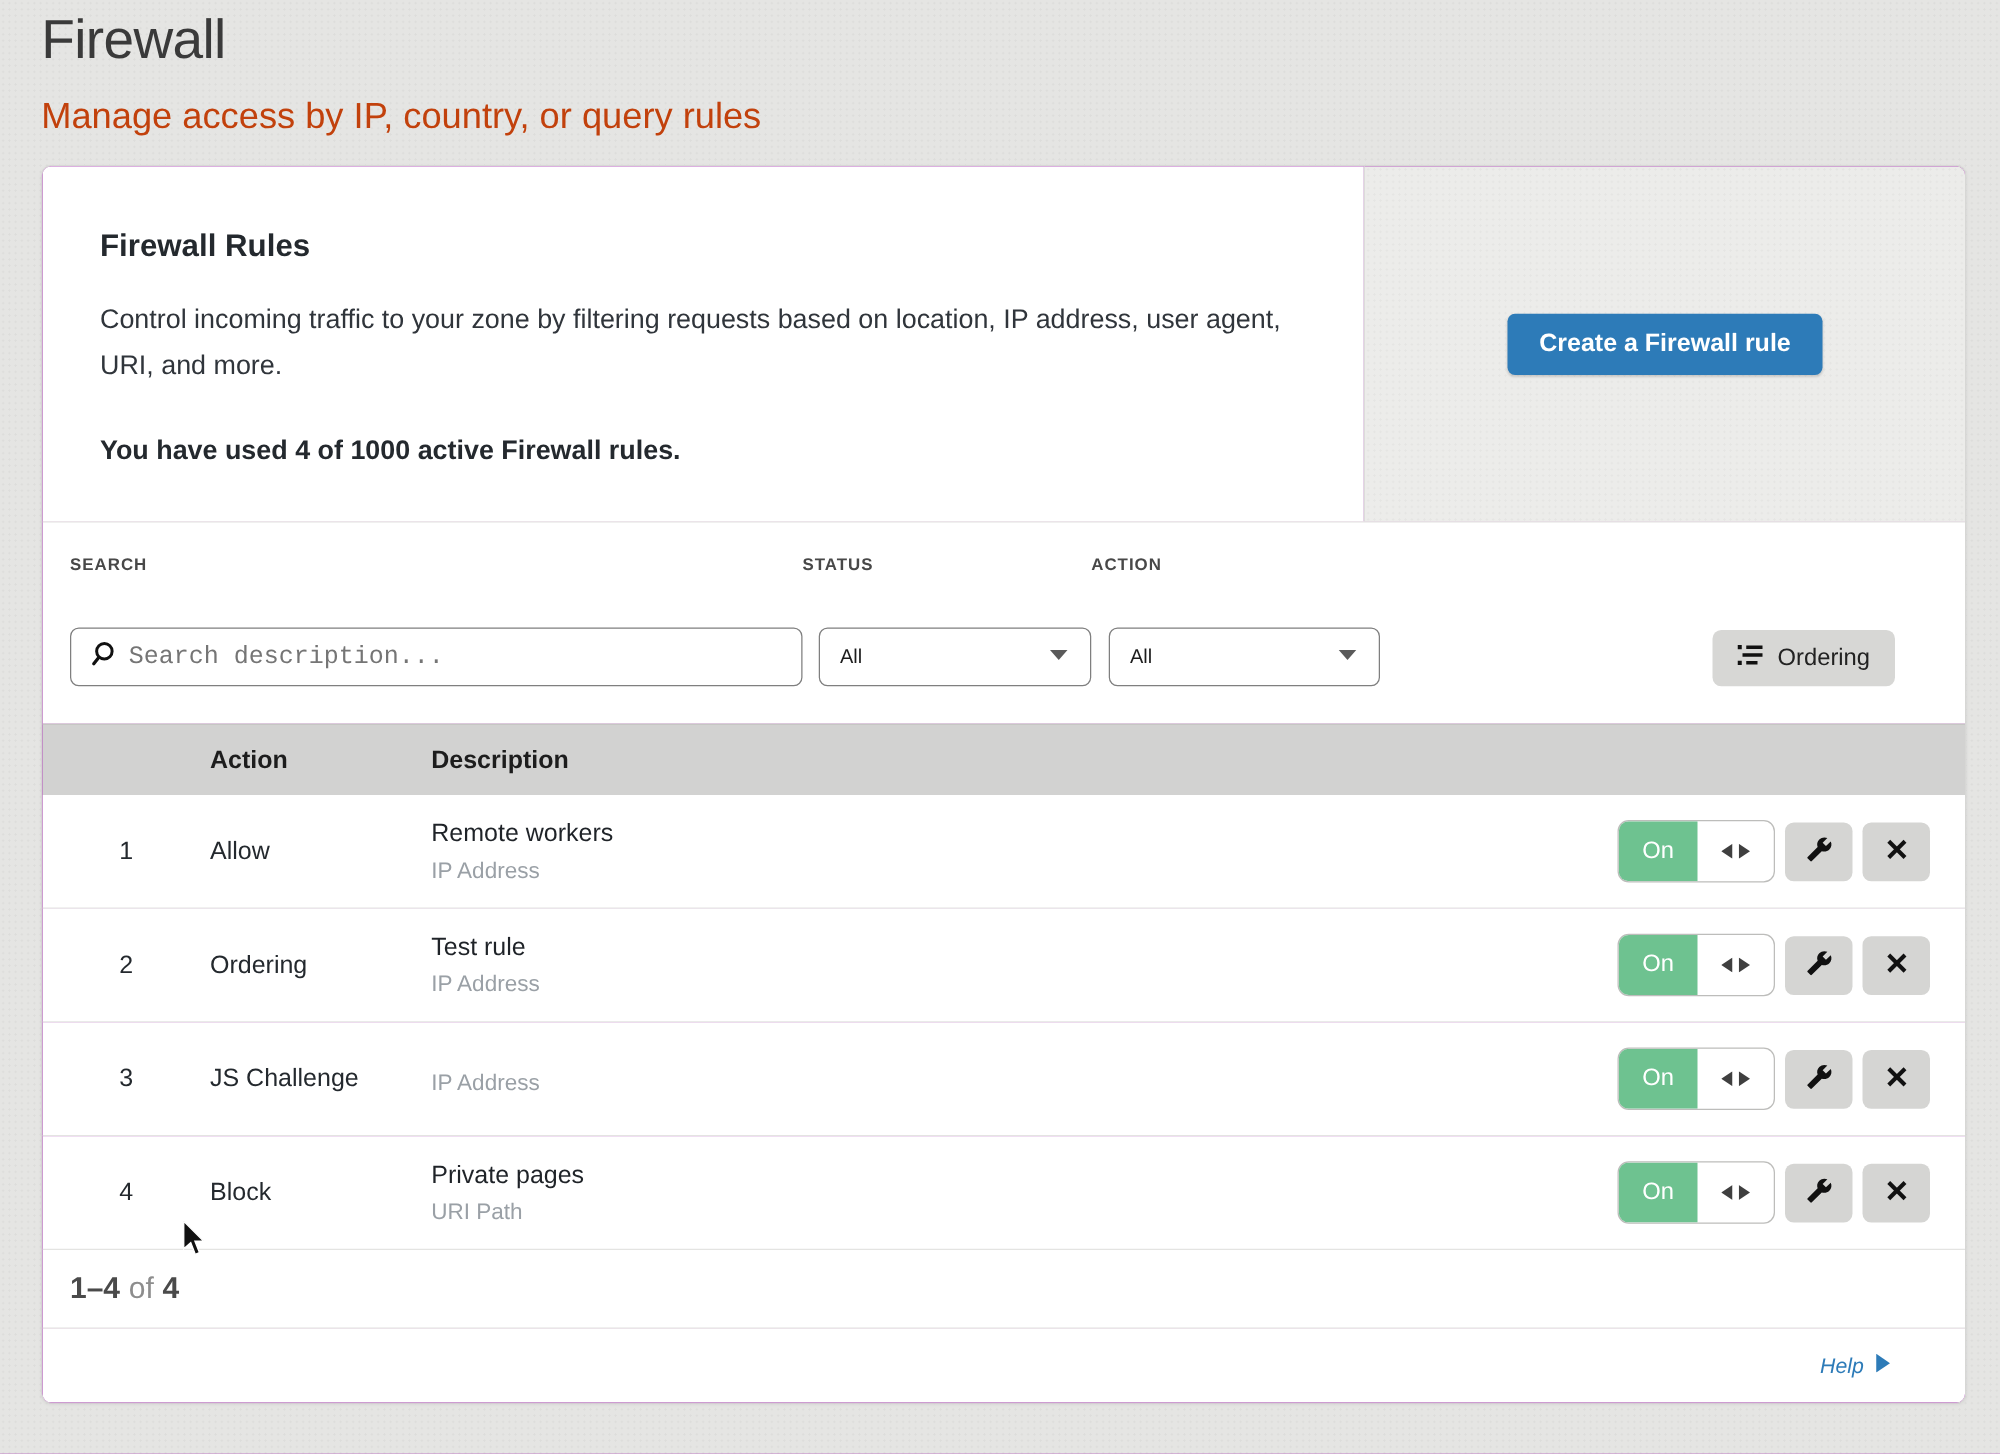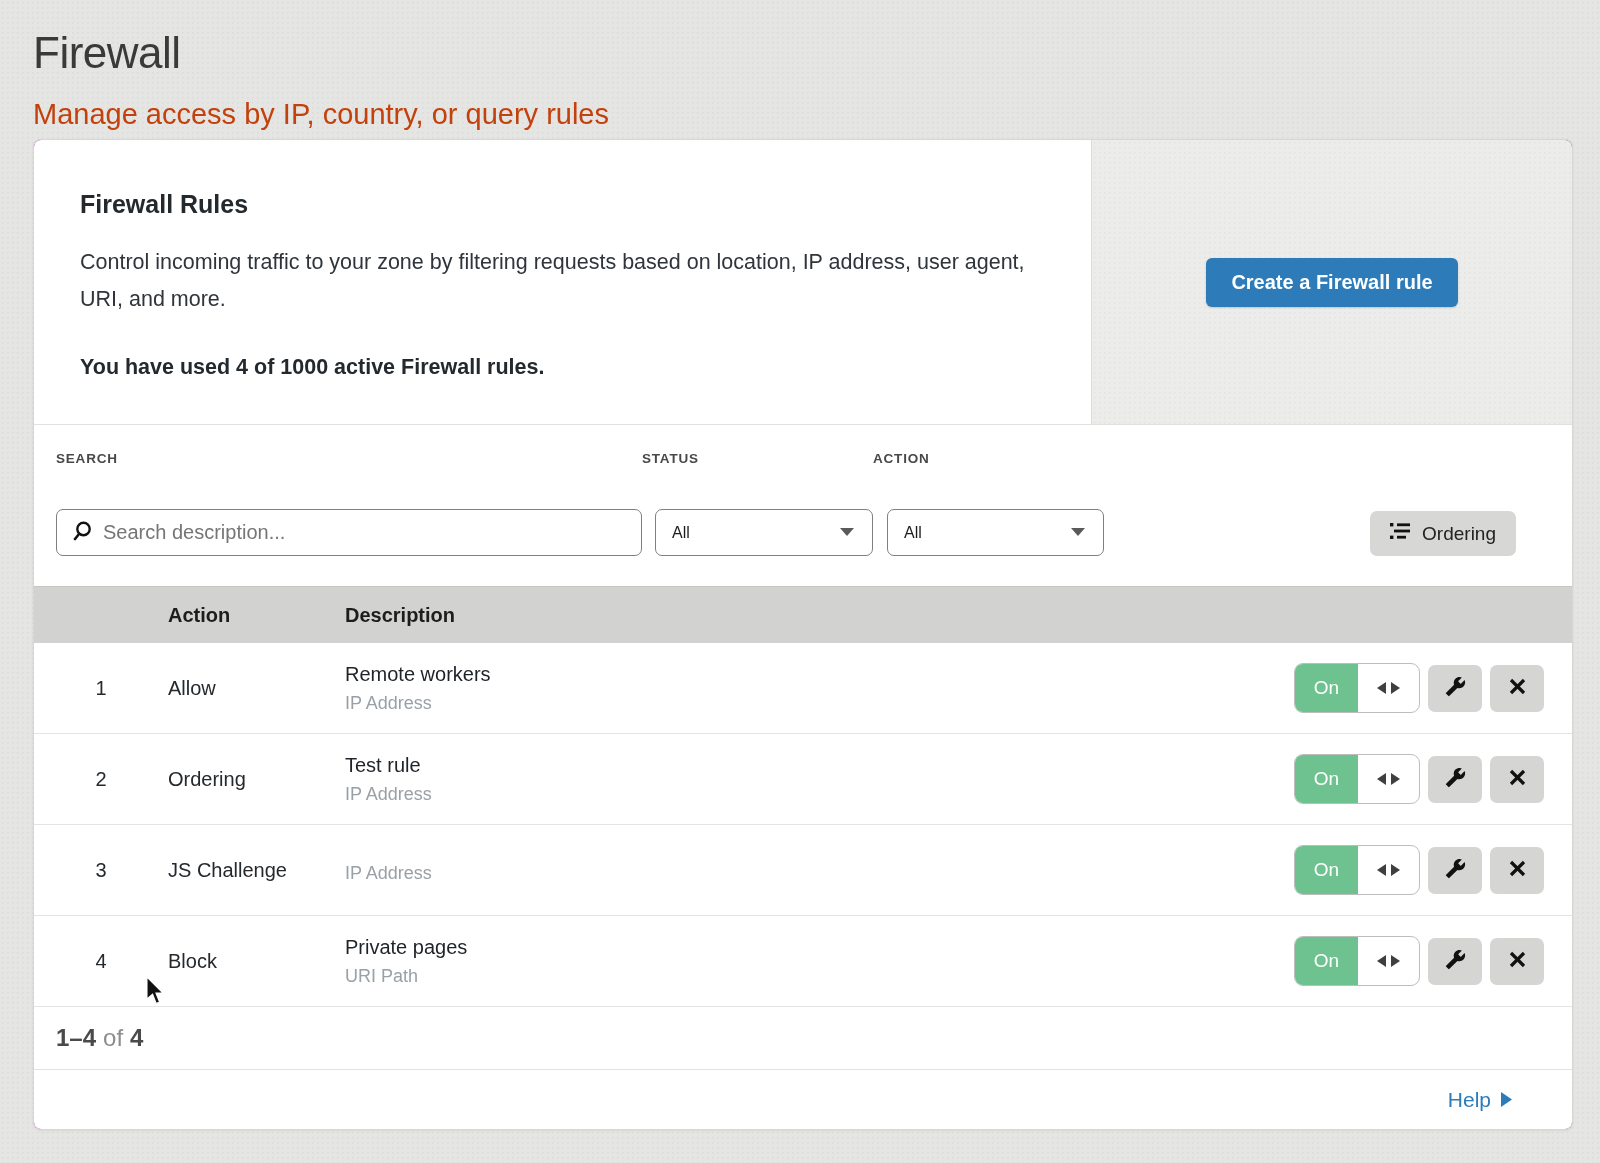--- a/index.html
+++ b/index.html
@@ -8,26 +8,26 @@
     font-family: "Liberation Sans", sans-serif;
     background-color:#e5e5e3;
     background-image: radial-gradient(circle, rgba(0,0,0,0.035) 1px, transparent 1px);
     background-size:5px 5px;
     color:#24292e;
     position:relative;
     overflow:hidden;
     cursor:default;
   }
   
-  .page-header { padding:28px 0 0 33px; }
+  .page-header { padding:7px 0 0 33px; }
   .page-title { font-size:44px; font-weight:500; color:#3a3a3a; letter-spacing:-0.5px; }
   .page-subtitle { font-size:29px; font-weight:400; color:#c2410c; margin-top:20px; }
   
   .card {
-    width:1540px; margin:8px 0 0 33px;
+    width:1540px; margin:22px 0 0 33px;
     border-radius:8px; overflow:hidden;
     border:1px solid #d7d7d5;
     box-shadow:0 1px 3px rgba(0,0,0,0.06);
     background:#a21caf;
   }
   .top-section { display:flex; min-height:284px; }
   .rules-card { width:1057px; background:#fff; padding:50px 60px 0 46px; }
   .rules-title { font-size:25px; font-weight:700; color:#24292e; }
   .rules-desc { font-size:21.5px; line-height:37px; color:#30353b; margin-top:25px; max-width:950px; }
   .rules-usage { font-size:21.5px; font-weight:700; color:#24292e; margin-top:37px; }
@@ -50,21 +50,21 @@
     padding:26px 22px 30px 22px; display:flex; align-items:flex-end;
   }
   .filter-group { display:flex; flex-direction:column;gap:33px; }
   .filter-label { font-size:13.5px; font-weight:700; letter-spacing:0.8px; color:#484848; margin-bottom:10px; }
   .search-box {
     width:586px; height:47px; border:1px solid #7f7f7f; border-radius:7px;
     display:flex; align-items:center; padding:0 14px; background:#fff;
   }
   .search-box input {
     border:none; outline:none; flex:1; margin-left:10px;
-    font-family:Liberation Sans, sans-serif; font-size:20px; color:#222;
+    font-family:Liberation Mono, monospace; font-size:20px; color:#222;
   }
   .search-box input::placeholder { color:#757575; }
   .select-box {
     height:47px; border:1px solid #7f7f7f; border-radius:7px; background:#fff;
     display:flex; align-items:center; justify-content:space-between;
     padding:0 16px; font-size:16px; color:#1d1d1d; cursor:pointer;
   }
   .select-status { width:218px; margin-left:13px; }
   .select-action { width:217px; margin-left:14px; }
   .ordering-btn {
@@ -111,22 +111,22 @@
     background:#fff; height:63px; display:flex; align-items:center;
     padding-left:22px; font-size:24px; border-bottom:1px solid #e2e2e0;
   }
   .pg-range, .pg-total { font-weight:700; color:#4a4a4a; }
   .pg-of { color:#8d8d8d; margin:0 7px; }
   .footer-row {
     background:#fff; height:59px; display:flex; align-items:center; justify-content:flex-end;
     padding-right:60px;
   }
   .help-link {
-    color:#2d7bb8; font-size:21px; font-weight:500; text-decoration:none;
-    display:flex; align-items:flex-start; gap:9px; cursor:pointer;
+    color:#2d7bb8; font-size:17px; font-weight:500; text-decoration:none;
+    display:flex; align-items:flex-start; gap:9px; cursor:pointer;font-style:italic;
   }
   
   .mouse-cursor { position:absolute; left:143px; top:977px; pointer-events:none; }
 </style>
 </head>
 <body>
 
 <div class="page-header">
   <div class="page-title">Firewall</div>
   <div class="page-subtitle">Manage access by IP, country, or query rules</div>

